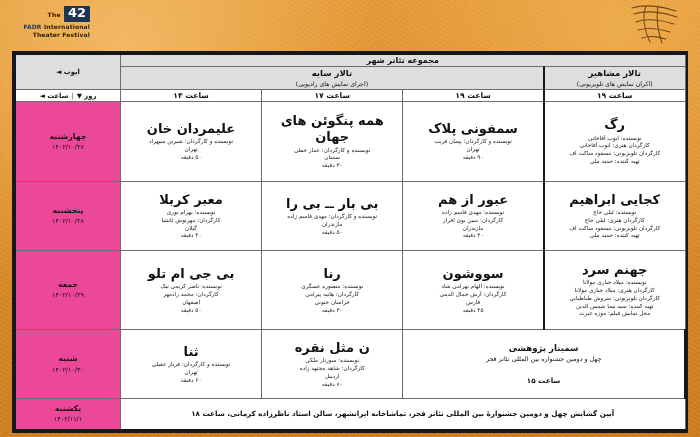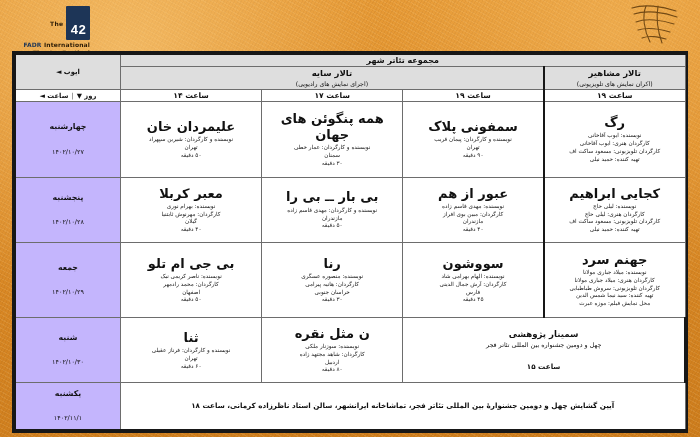--- a/index.html
+++ b/index.html
@@ -79,41 +79,40 @@
     color: #2c1c06;
   }
   #logo-row { display: flex; align-items: center; justify-content: flex-end; gap: 3px; }
   #logo-the { font-size: 6px; font-weight: bold; letter-spacing: .3px; }
   #logo-42 {
     background: #1d3557;
     color: #ffffff;
     font-size: 13px;
     font-weight: bold;
     line-height: 1;
-    padding: 18px 4px 3px 4px;
+    padding: 0 4px 3px 4px;
     border-radius: 1px;
-    font-family: Liberation Mono, monospace;
   }
   #logo-line1, #logo-line2 {
     font-size: 6px;
     font-weight: bold;
     text-align: right;
     letter-spacing: .15px;
     margin-top: 1px;
   }
   #logo-line1 .brand { color: #1d3557; }
 
   
   #schedule-frame {
     position: absolute;
     top: 51px;
     right: 12px;
     left: 12px;
     bottom: 4px;
-    background: #c4b5fd;
+    background: #ec4899;
     border: 2px solid #171717;
     overflow: hidden;
   }
 
   table#schedule {
     width: 100%;
     height: 100%;
     border-collapse: collapse;
     table-layout: fixed;
   }
@@ -192,21 +191,21 @@
   .show-meta div { white-space: nowrap; overflow: hidden; text-overflow: ellipsis; }
 
   .day-name {
     font-size: 7.8px;
     font-weight: bold;
     line-height: 1.35;
   }
   .day-date {
     font-size: 6.4px;
     line-height: 1.35;
-    margin-top: 15px;
+    margin-top: 1px;
   }
 
   .seminar-title {
     font-size: 8.6px;
     font-weight: bold;
     margin-bottom: 2px;
   }
   .seminar-sub {
     font-size: 6.4px;
     line-height: 1.4;

